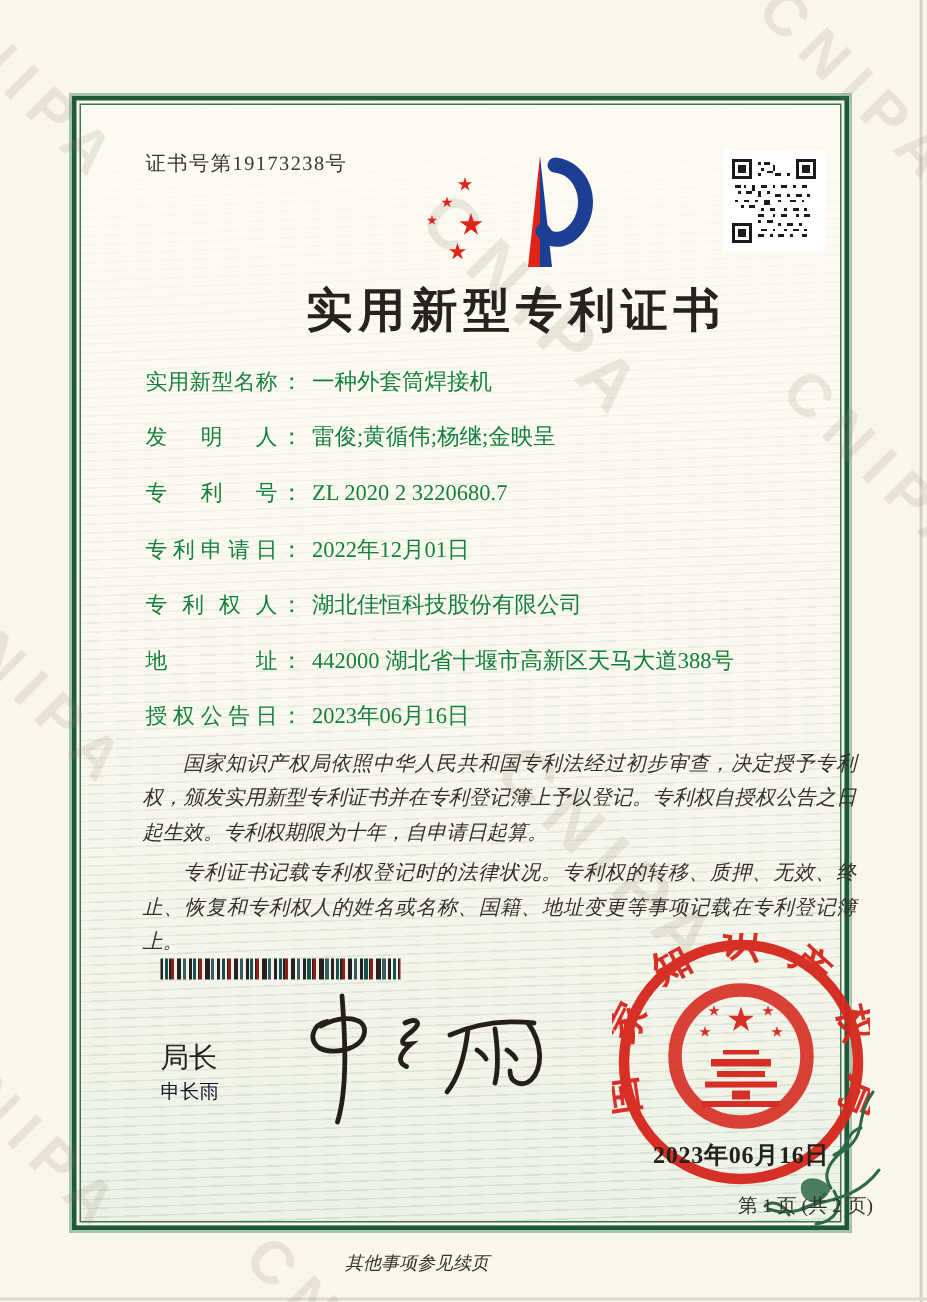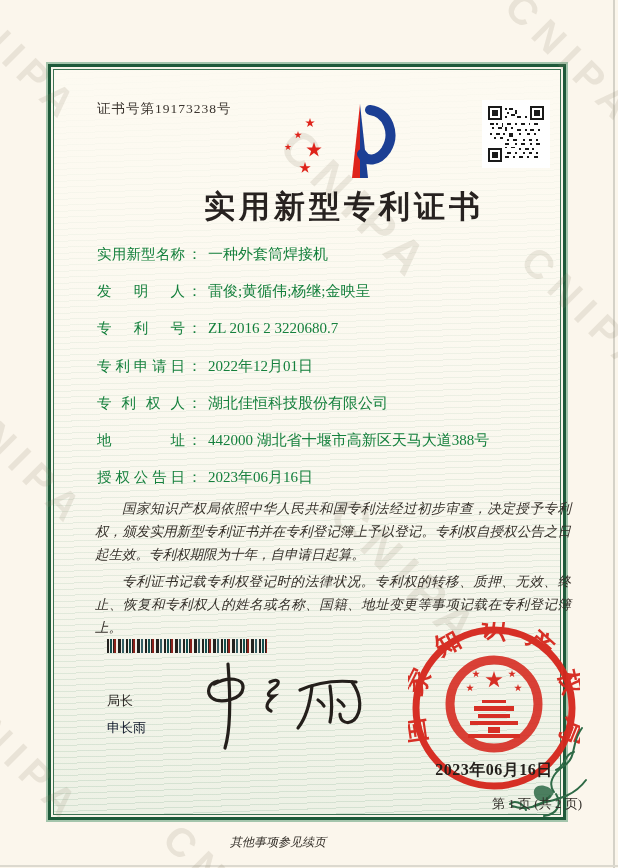--- a/index.html
+++ b/index.html
@@ -36,21 +36,21 @@
          font-style:italic;color:#35302a;}
   .paras p{margin:0 0 4px 0;text-indent:2em;text-align:justify;}
 
   .barcode{position:absolute;left:85px;top:639px;width:160px;height:14px;
     background:repeating-linear-gradient(90deg,
       #23221f 0 2px,#f2f0e8 2px 3px,#14504f 3px 5px,#f2f0e8 5px 6px,
       #23221f 6px 7px,#8a211b 7px 9px,#f2f0e8 9px 11px,#23221f 11px 14px,
       #f2f0e8 14px 15px,#355e63 15px 17px,#f2f0e8 17px 19px);}
 
   .sig-role{position:absolute;left:85px;top:692px;font-family:"Liberation Sans","DejaVu Sans",sans-serif;
-            font-size:13px;color:#26231f;}
+            font-size:19px;color:#26231f;}
   .sig-name{position:absolute;left:85px;top:719px;font-family:"Liberation Sans","DejaVu Sans",sans-serif;
             font-size:13px;color:#0f172a;}
 
   .qrwrap{position:absolute;left:460px;top:100px;width:68px;height:68px;background:#ffffff;}
   .qrwrap svg{position:absolute;left:6px;top:6px;}
 
   .seal{position:absolute;left:386px;top:622px;width:172px;height:172px;opacity:0.96;}
   .seal-date{position:absolute;left:396px;top:760px;width:152px;text-align:center;
              font-size:16px;font-weight:bold;color:#24201c;letter-spacing:0.5px;}
 
@@ -112,21 +112,21 @@
             <rect x="2" y="24" width="3" height="3"></rect>
           <path d="M9 1h1v1h-1zM11 1h2v1h-2zM14 2h1v2h-1zM10 3h1v1h-1zM12 4h2v1h-2zM9 5h1v1h-1zM15 5h2v1h-2zM19 5h1v1h-1zM1 9h2v1h-2zM4 9h1v1h-1zM7 9h1v2h-1zM10 9h2v1h-2zM14 9h1v1h-1zM17 9h2v1h-2zM21 9h1v1h-1zM24 9h2v1h-2zM2 11h1v1h-1zM5 11h2v1h-2zM9 11h1v2h-1zM12 11h1v1h-1zM15 12h2v1h-2zM19 12h1v1h-1zM22 12h2v1h-2zM26 12h1v1h-1zM1 14h1v1h-1zM4 14h2v1h-2zM8 14h1v1h-1zM11 14h2v2h-2zM16 14h1v1h-1zM20 14h2v1h-2zM24 14h1v1h-1zM3 16h1v1h-1zM6 16h2v1h-2zM10 17h1v1h-1zM13 17h2v1h-2zM18 17h1v1h-1zM21 17h2v1h-2zM25 17h1v1h-1zM9 19h2v1h-2zM14 19h1v1h-1zM17 19h2v1h-2zM22 19h1v1h-1zM25 19h2v1h-2zM9 21h1v1h-1zM12 21h2v1h-2zM16 22h1v1h-1zM19 22h2v1h-2zM23 22h1v1h-1zM10 24h2v1h-2zM14 24h1v1h-1zM18 24h1v1h-1zM21 24h2v1h-2zM25 24h1v1h-1zM9 26h2v1h-2zM13 26h1v1h-1zM16 26h2v1h-2zM20 26h1v1h-1zM24 26h2v1h-2z"></path>
         </g>
       </svg>
     </div>
 
     <div class="title">实用新型专利证书</div>
 
     <div class="row" style="top:245px"><span class="flabel">实用新型名称</span><span class="fcolon">：</span><span class="fvalue">一种外套筒焊接机</span></div>
     <div class="row" style="top:282px"><span class="flabel">发明人</span><span class="fcolon">：</span><span class="fvalue">雷俊;黄循伟;杨继;金映呈</span></div>
-    <div class="row" style="top:319px"><span class="flabel">专利号</span><span class="fcolon">：</span><span class="fvalue">ZL 2016 2 3220680.7</span></div>
+    <div class="row" style="top:319px"><span class="flabel">专利号</span><span class="fcolon">：</span><span class="fvalue">ZL 2020 2 3220680.7</span></div>
     <div class="row" style="top:357px"><span class="flabel">专利申请日</span><span class="fcolon">：</span><span class="fvalue">2022年12月01日</span></div>
     <div class="row" style="top:394px"><span class="flabel">专利权人</span><span class="fcolon">：</span><span class="fvalue">湖北佳恒科技股份有限公司</span></div>
     <div class="row" style="top:431px"><span class="flabel">地址</span><span class="fcolon">：</span><span class="fvalue">442000 湖北省十堰市高新区天马大道388号</span></div>
     <div class="row" style="top:468px">
       <span class="flabel">授权公告日</span><span class="fcolon">：</span><span class="fvalue">2023年06月16日</span>
     </div>
 
     <div class="paras">
       <p>国家知识产权局依照中华人民共和国专利法经过初步审查，决定授予专利权，颁发实用新型专利证书并在专利登记簿上予以登记。专利权自授权公告之日起生效。专利权期限为十年，自申请日起算。</p>
       <p>专利证书记载专利权登记时的法律状况。专利权的转移、质押、无效、终止、恢复和专利权人的姓名或名称、国籍、地址变更等事项记载在专利登记簿上。</p>

